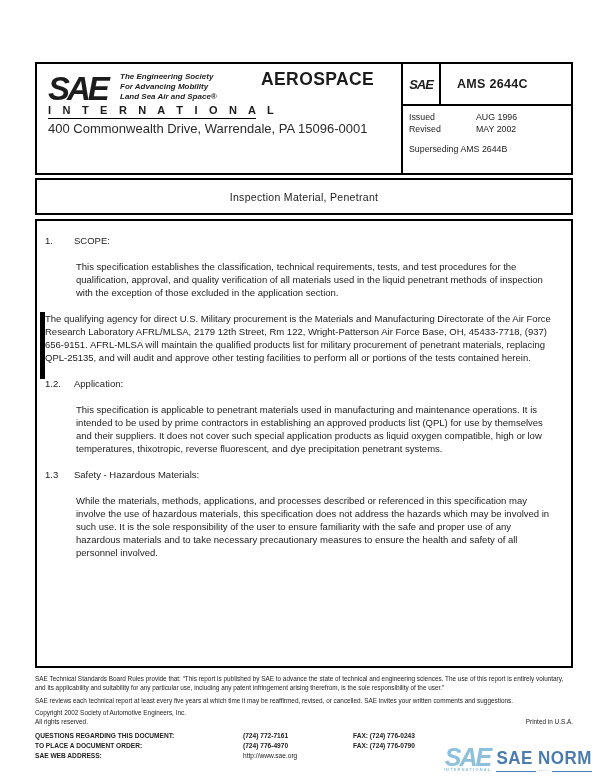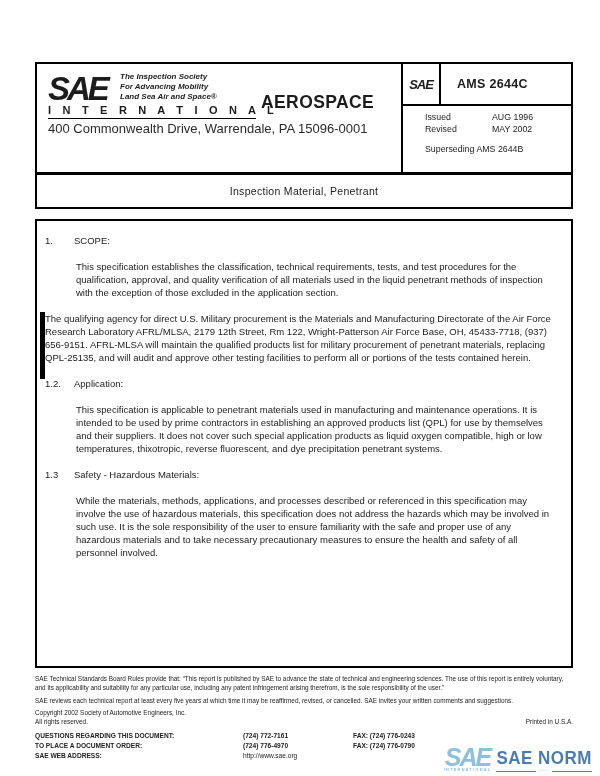--- a/index.html
+++ b/index.html
@@ -23,40 +23,40 @@
   .sae-big {
     font-size:33px; font-weight:900; font-style:italic;
     letter-spacing:-3px; line-height:0.85; padding-top:3px; width:72px;
   }
   .tagline { font-size:8px; font-weight:bold; font-style:italic; line-height:1.22; white-space:nowrap; }
   .intl { font-size:11px; font-weight:bold; letter-spacing:4.2px; margin-top:1px; white-space:nowrap; }
   .logo-rule { border-top:1.5px solid #000; width:208px; margin-top:2px; }
   .addr { font-size:13px; margin-top:2px; color:#2a2a2a; white-space:nowrap; }
 
   .doc-type {
-    position:absolute; left:224px; top:25px;
+    position:absolute; left:224px; top:2px;
     font-size:17.5px; font-weight:bold; letter-spacing:0.4px; line-height:1.53;
   }
 
   .header-right { width:170px; border-left:2px solid #000; display:flex; flex-direction:column; }
   .doc-id-row { height:42px; border-bottom:2px solid #000; display:flex; }
   .sae-cell {
     width:38px; border-right:2px solid #000;
     display:flex; align-items:center; justify-content:center;
     font-size:13px; font-weight:900; font-style:italic; letter-spacing:-1px;
   }
   .num-cell { flex:1; display:flex; align-items:center; padding-left:16px;
     font-size:12.5px; font-weight:bold; letter-spacing:0.3px; }
-  .dates-cell { flex:1; padding:6px 0 0 22px; font-size:8.8px; line-height:1.32; }
+  .dates-cell { flex:1; padding:6px 0 0 6px; font-size:8.8px; line-height:1.32; }
   .date-grid { display:grid; grid-template-columns:67px auto; }
   .superseding { margin-top:9px; white-space:nowrap; }
 
   
   .title-box {
-    position:absolute; left:35px; top:172px; width:538px; height:37px;
+    position:absolute; left:35px; top:178px; width:538px; height:37px;
     border:2px solid #000; display:flex; align-items:center; justify-content:center;
     font-size:10.5px; letter-spacing:0.3px;
   }
 
   
   .body-box {
     position:absolute; left:35px; top:219px; width:538px; height:449px;
     border:2px solid #000; padding:13px 16px 0 8px;
     font-size:9.5px; line-height:13px;
   }
@@ -91,21 +91,21 @@
 </style>
 </head>
 <body>
 
 <div class="header-box">
   <div class="header-left">
     <div class="logo-block">
       <div class="logo-row">
         <div class="sae-big">SAE</div>
         <div class="tagline">
-          <div>The Inspection Society</div>
+          <div>The Engineering Society</div>
           <div>For Advancing Mobility</div>
           <div>Land Sea Air and Space®</div>
         </div>
       </div>
       <div class="intl">I N T E R N A T I O N A L</div>
       <div class="logo-rule"></div>
       <div class="addr">400 Commonwealth Drive, Warrendale, PA 15096-0001</div>
     </div>
     <div class="doc-type">
       <div>AEROSPACE</div>

